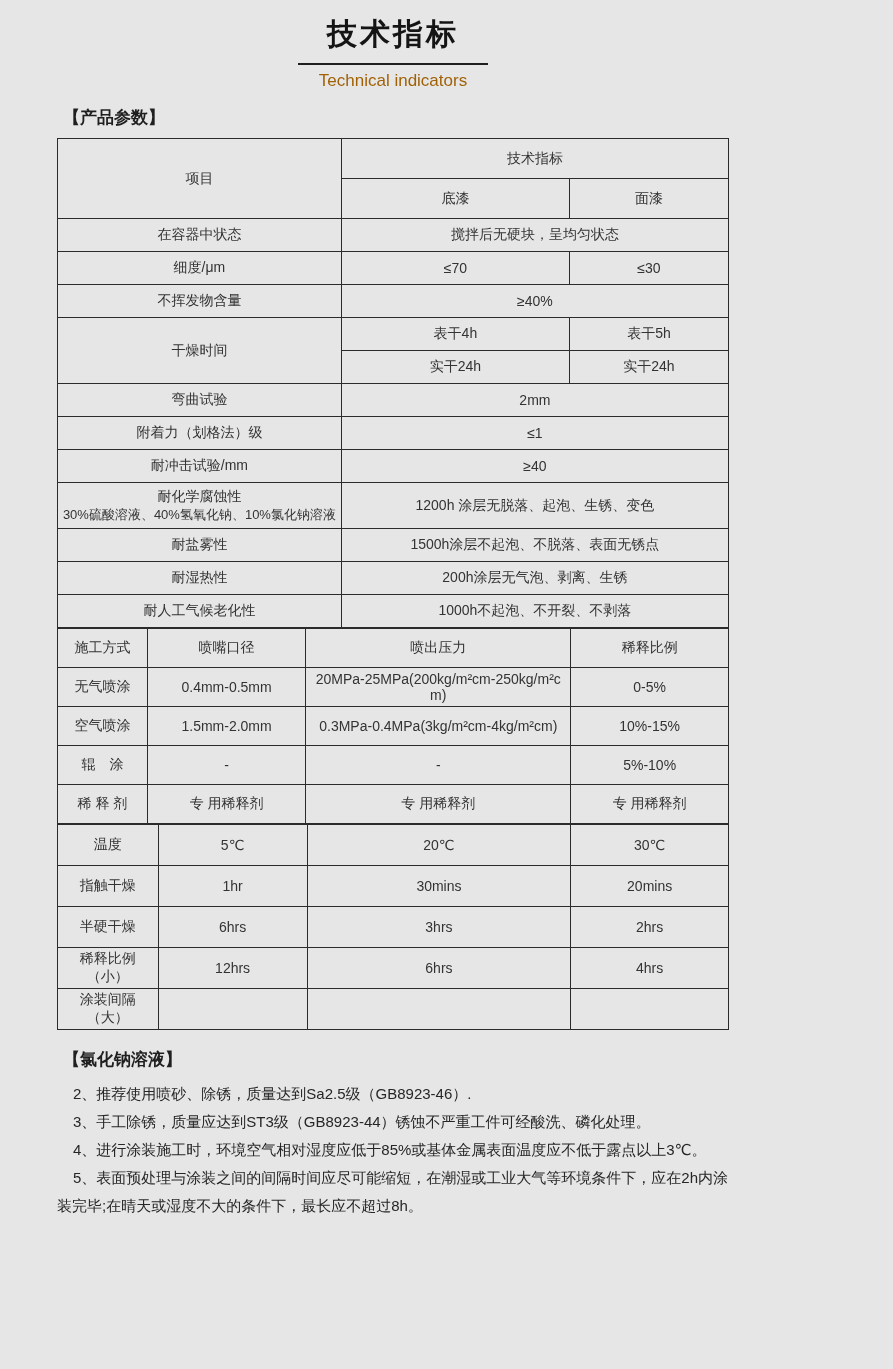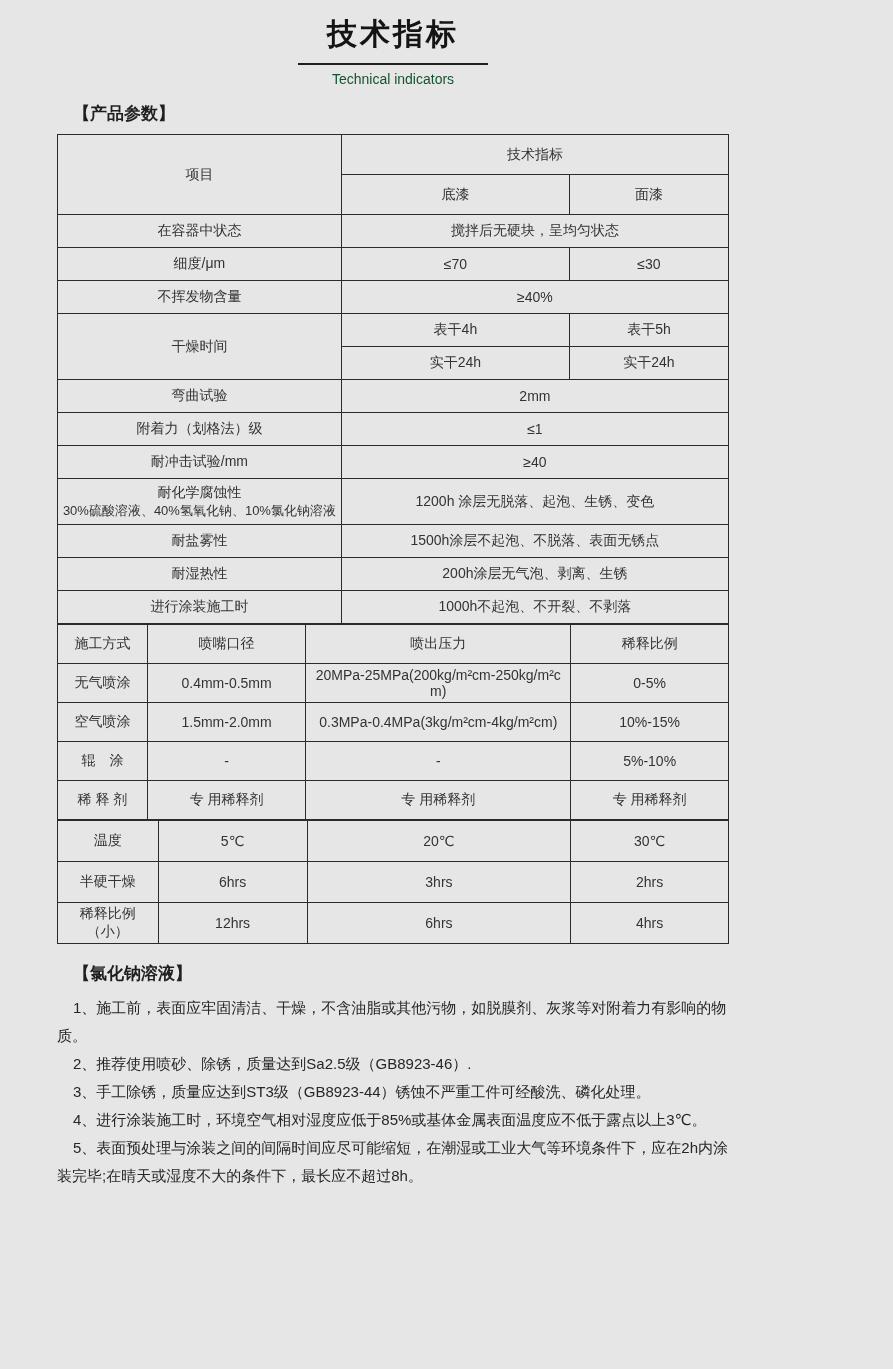--- a/index.html
+++ b/index.html
@@ -18,29 +18,29 @@
     font-weight: bold;
     color: #141414;
     letter-spacing: 3px;
     line-height: 1.2;
   }
   .title-divider {
     width: 190px; height: 2px;
     background: #1f1f1f;
     margin: 11px auto 6px auto;
   }
-  .page-subtitle { font-size: 14px; color: #14532d; }
+  .page-subtitle { font-size: 17px; color: #a16207; }
 
   .content { padding: 0 57px; }
 
   .sec-heading {
     font-size: 17px;
     font-weight: bold;
     color: #1f1f1f;
-    margin: 18px 0 9px 16px;
+    margin: 18px 0 9px 6px;
   }
   .sec-heading.first { margin-top: 15px; }
 
   table {
     width: 100%;
     border-collapse: collapse;
     table-layout: fixed;
   }
   td {
     border: 1px solid #2b2b2b;
@@ -139,21 +139,21 @@
         </tr>
         <tr>
           <td>耐盐雾性</td>
           <td colspan="2">1500h涂层不起泡、不脱落、表面无锈点</td>
         </tr>
         <tr>
           <td>耐湿热性</td>
           <td colspan="2">200h涂层无气泡、剥离、生锈</td>
         </tr>
         <tr>
-          <td>进行涂装施工时</td>
+          <td>耐人工气候老化性</td>
           <td colspan="2">1000h不起泡、不开裂、不剥落</td>
         </tr>
       </tbody>
     </table>
 
 
     <table class="t2">
       <colgroup>
           <col style="width:13.4%">
           <col style="width:23.6%">
@@ -203,38 +203,49 @@
           <col style="width:23.5%">
         </colgroup>
       <tbody>
         <tr>
           <td>温度</td>
           <td>5℃</td>
           <td>20℃</td>
           <td>30℃</td>
         </tr>
         <tr>
+          <td>指触干燥</td>
+          <td>1hr</td>
+          <td>30mins</td>
+          <td>20mins</td>
+        </tr>
+        <tr>
           <td>半硬干燥</td>
           <td>6hrs</td>
           <td>3hrs</td>
           <td>2hrs</td>
         </tr>
         <tr>
           <td>稀释比例（小）</td>
           <td>12hrs</td>
           <td>6hrs</td>
           <td>4hrs</td>
         </tr>
+        <tr>
+          <td>涂装间隔（大）</td>
+          <td></td>
+          <td></td>
+          <td></td>
+        </tr>
       </tbody>
     </table>
 
     <div class="sec-heading">【氯化钠溶液】</div>
 
     <ul class="surface-list">
-      <li>1、施工前，表面应牢固清洁、干燥，不含油脂或其他污物，如脱膜剂、灰浆等对附着力有影响的物质。</li>
       <li>2、推荐使用喷砂、除锈，质量达到Sa2.5级（GB8923-46）.</li>
       <li>3、手工除锈，质量应达到ST3级（GB8923-44）锈蚀不严重工件可经酸洗、磷化处理。</li>
       <li>4、进行涂装施工时，环境空气相对湿度应低于85%或基体金属表面温度应不低于露点以上3℃。</li>
       <li>5、表面预处理与涂装之间的间隔时间应尽可能缩短，在潮湿或工业大气等环境条件下，应在2h内涂装完毕;在晴天或湿度不大的条件下，最长应不超过8h。</li>
     </ul>
 
   </div>
 </div>
 
 </body></html>

